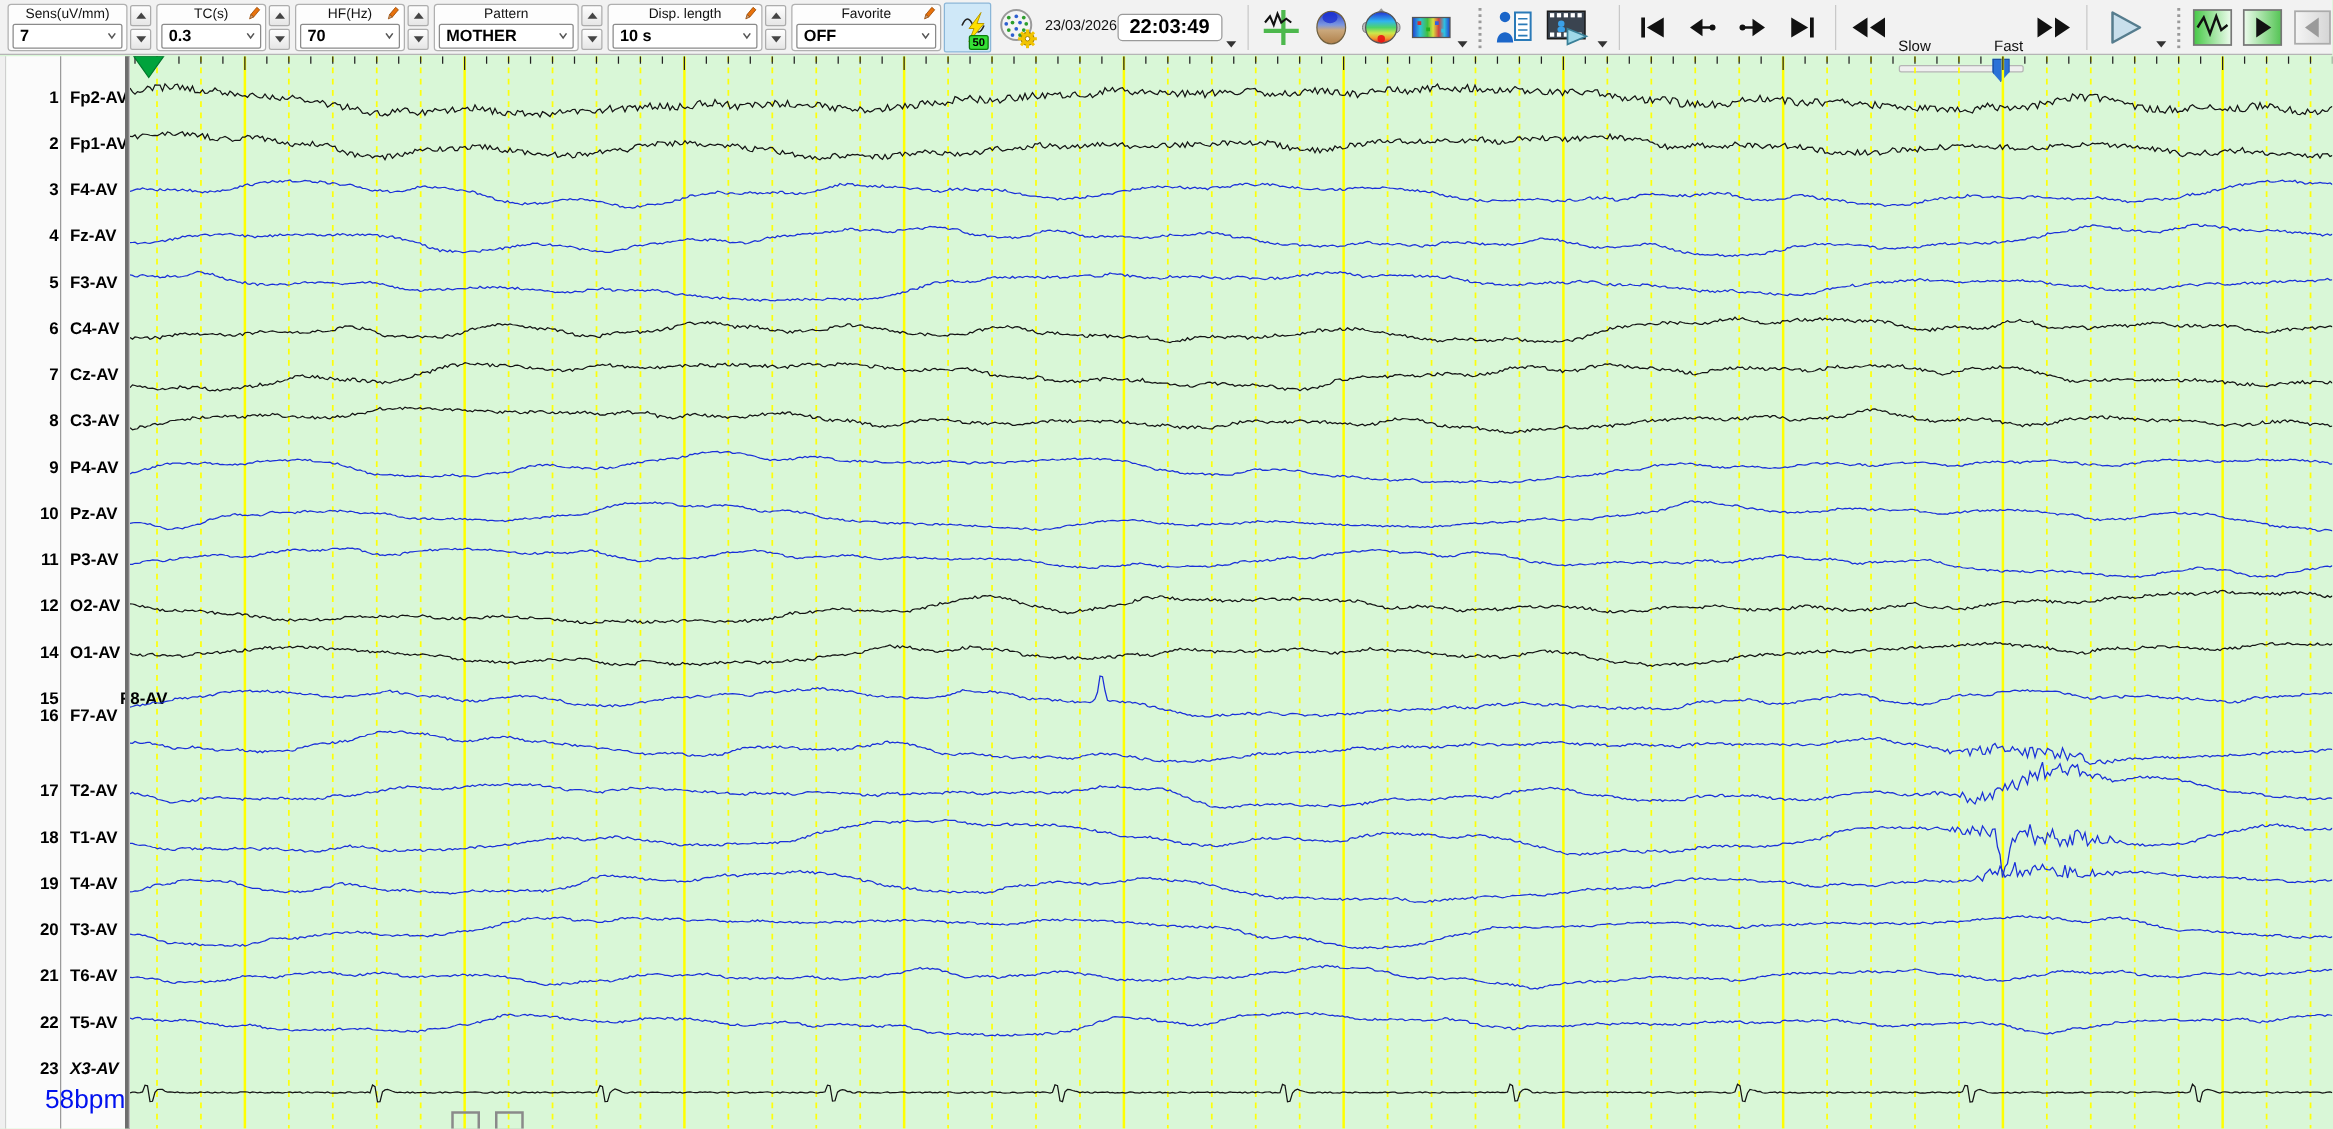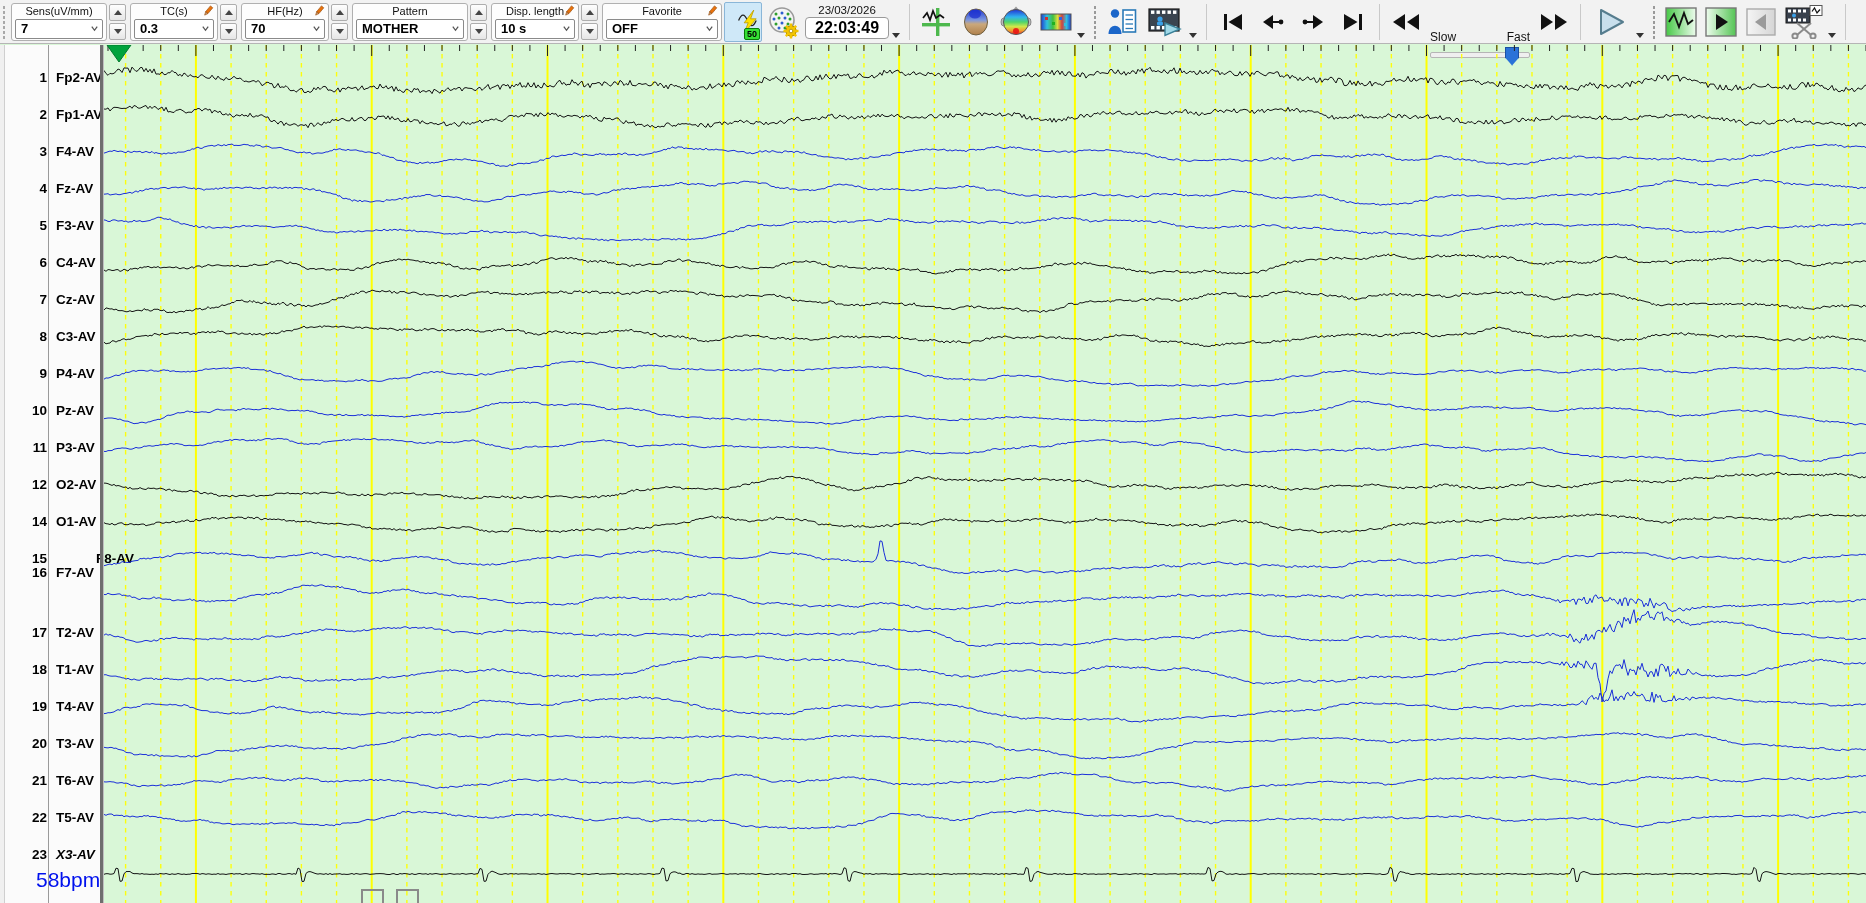--- a/index.html
+++ b/index.html
@@ -15,27 +15,27 @@
   .pencil{position:absolute;right:0;top:0;width:12px;height:12px;}
   .combo{display:flex;align-items:center;justify-content:space-between;border:1px solid #8a8a8a;
     border-radius:2px;background:#fff;height:19px;margin-top:2px;padding:0 3px 0 5px;
     font-size:13px;font-weight:bold;color:#000;cursor:default;}
   .chev{width:9px;height:9px;flex:none;}
   .spinner{display:flex;flex-direction:column;width:17px;height:38px;margin:0 3px 0 1px;flex:none;}
   .spin-btn{flex:1;border:1px solid #adadad;border-radius:2px;background:linear-gradient(#fefefe,#e6e6e6);
     display:flex;align-items:center;justify-content:center;margin:1px 0;padding:0;}
   .arr-up{width:0;height:0;border-left:4px solid transparent;border-right:4px solid transparent;border-bottom:5px solid #444;}
   .arr-dn{width:0;height:0;border-left:4px solid transparent;border-right:4px solid transparent;border-top:5px solid #444;}
-  .g-sens{width:96px}.g-tc{width:88px}.g-hf{width:88px}.g-pattern{width:116px}.g-disp{width:88px}.g-fav{width:120px}
+  .g-sens{width:96px}.g-tc{width:88px}.g-hf{width:88px}.g-pattern{width:116px}.g-disp{width:124px}.g-fav{width:120px}
   .tb-btn{position:relative;width:38px;height:40px;margin:0 1px;border:1px solid transparent;background:transparent;
     display:flex;align-items:center;justify-content:center;padding:0;flex:none;}
   .tb-btn.active{background:#cfe8f8;border:1px solid #8ab6d8;border-radius:2px;padding-left:12px;}
   .badge50{position:absolute;right:1px;bottom:1px;background:#35e035;color:#000;font-size:9px;font-weight:bold;
     padding:0 2px;border:1px solid #0a7a0a;border-radius:2px;line-height:10px;}
-  .datetime{display:flex;flex-direction:column;align-items:center;margin:0 2px;flex:none;}
+  .datetime{display:flex;flex-direction:row;align-items:center;margin:0 2px;flex:none;}
   .dt-date{font-size:11.5px;color:#111;line-height:13px;}
   .dt-time{font-size:16px;font-weight:bold;color:#000;border:1px solid #9a9a9a;border-radius:4px;
     background:#fff;padding:1px 9px;line-height:18px;}
   .dd{align-self:flex-end;margin:0 3px 5px 1px;flex:none;}
   .dd i{display:block;width:0;height:0;border-left:4px solid transparent;border-right:4px solid transparent;border-top:5px solid #333;}
   .sep{width:1px;height:36px;background:#c9c9c9;margin:0 6px;flex:none;}
   .dotsep{width:4px;height:34px;margin:0 5px;flex:none;
     background-image:radial-gradient(#9a9a9a 36%,transparent 40%);background-size:4px 5px;}
   .slider-wrap{display:flex;flex-direction:column;width:100px;margin:0 4px;flex:none;}
   .slider-labels{display:flex;justify-content:space-between;font-size:12px;color:#111;height:15px;margin-top:44px;}

